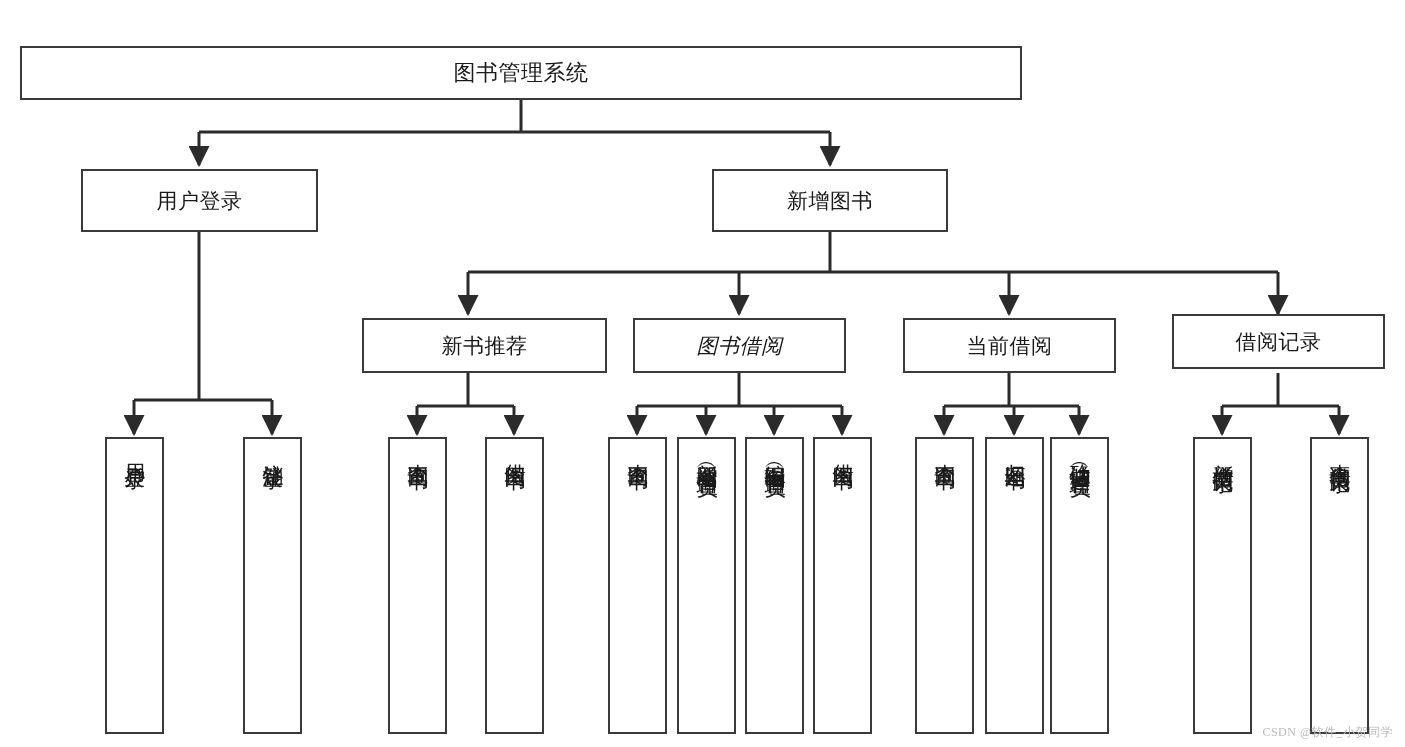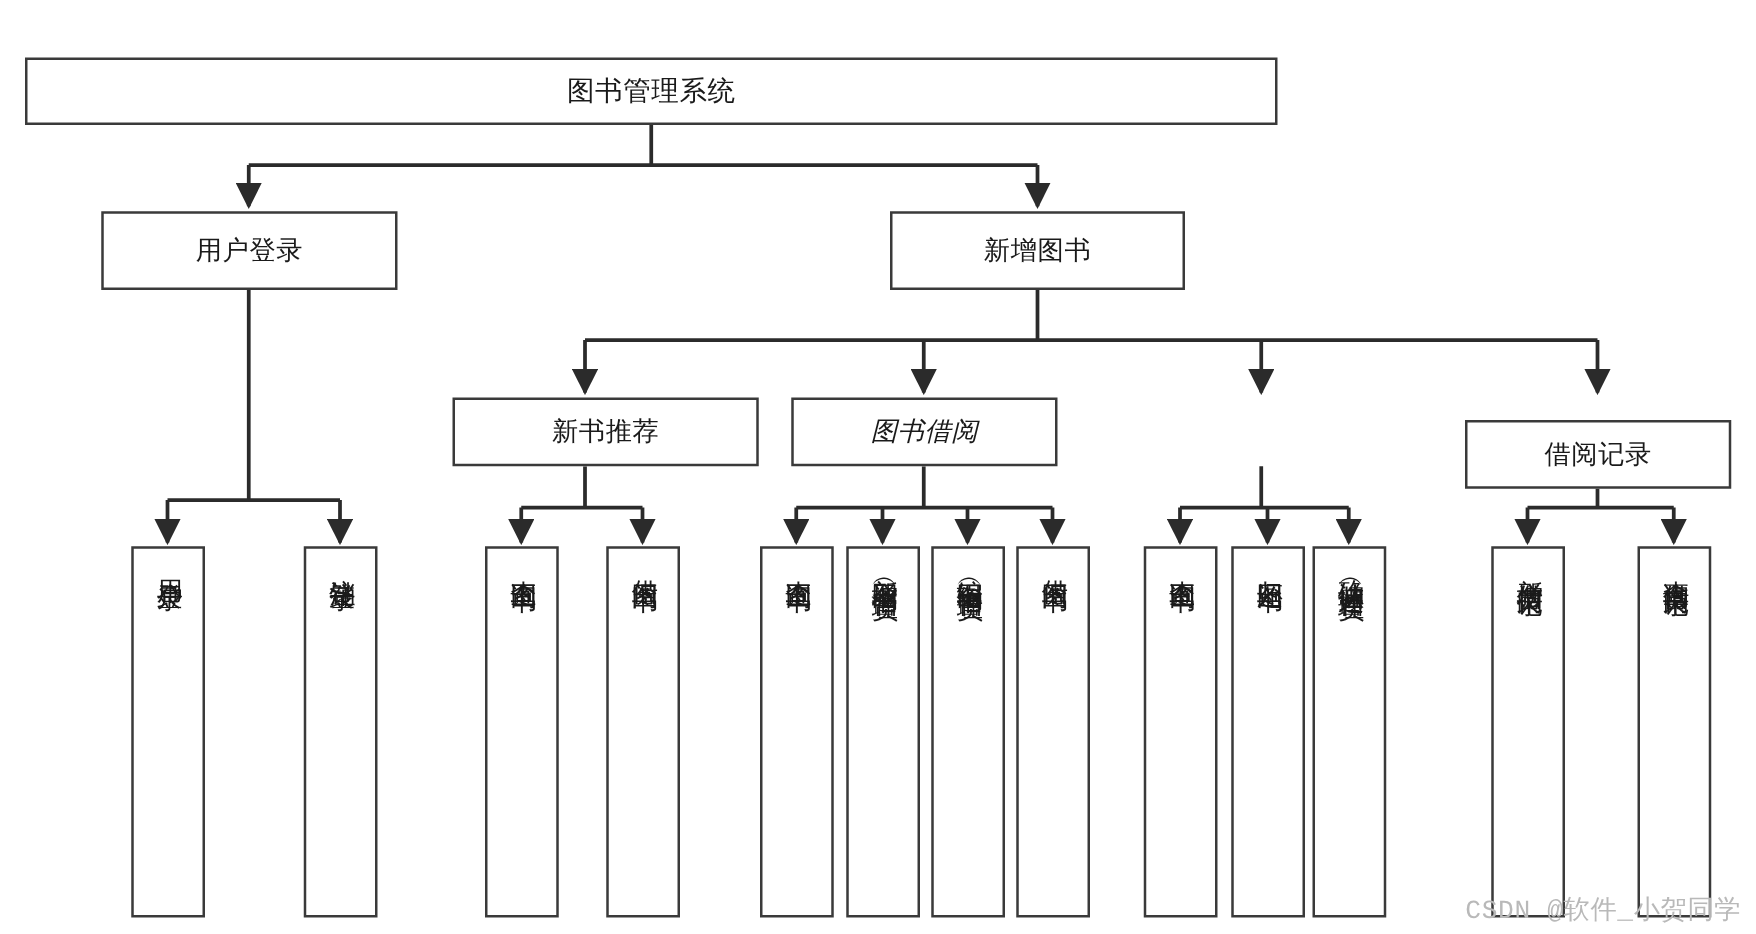--- a/index.html
+++ b/index.html
@@ -63,25 +63,25 @@
     height: 100%;
     display: flex;
     align-items: center;
     justify-content: flex-start;
     padding-top: 2px;
   }
   #watermark {
     position: absolute;
     right: 12px;
     bottom: 6px;
-    font-size: 21px;
+    font-size: 12px;
     color: #b9b9b9;
     white-space: nowrap;
     letter-spacing: 0.5px;
-    font-family: Liberation Mono, monospace;
+    font-family: Liberation Serif, serif;
   }
 </style>
 </head>
 <body>
 
 <div id="diagram-root">
 
   <svg id="edge-layer" width="1405" height="747" viewBox="0 0 1405 747">
     <defs>
       <marker id="arrow" viewBox="0 0 10 10" refX="9" refY="5" markerWidth="7" markerHeight="7" orient="auto-start-reverse">
@@ -145,22 +145,25 @@
   </div>
 
   <div class="node horiz" style="left:362px; top:318px; width:245px; height:55px;">
     <span class="node-label">新书推荐</span>
   </div>
 
   <div class="node horiz" style="left:633px; top:318px; width:213px; height:55px;font-style:italic;">
     <span class="node-label">图书借阅</span>
   </div>
 
-
-  <div class="node horiz" style="left:1172px; top:336px; width:213px; height:55px;">
+  <div class="node horiz" style="left:903px; top:318px; width:213px; height:55px;">
+    <span class="node-label">当前借阅</span>
+  </div>
+
+  <div class="node horiz" style="left:1172px; top:314px; width:213px; height:55px;">
     <span class="node-label">借阅记录</span>
   </div>
 
   <div class="node vert" style="left:105px; top:437px; width:59px; height:297px;">
     <span class="node-label">用户登录</span>
   </div>
 
   <div class="node vert" style="left:243px; top:437px; width:59px; height:297px;">
     <span class="node-label">注销登录</span>
   </div>

